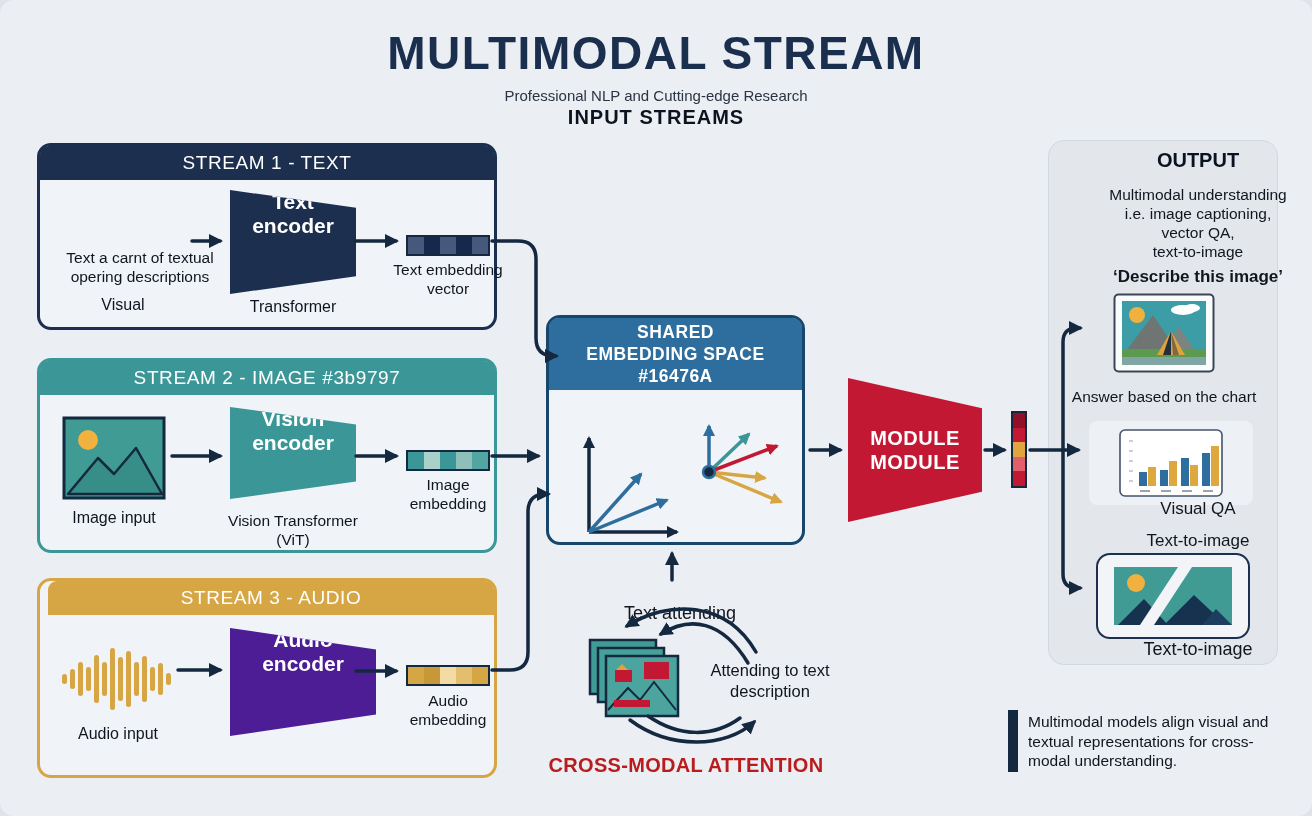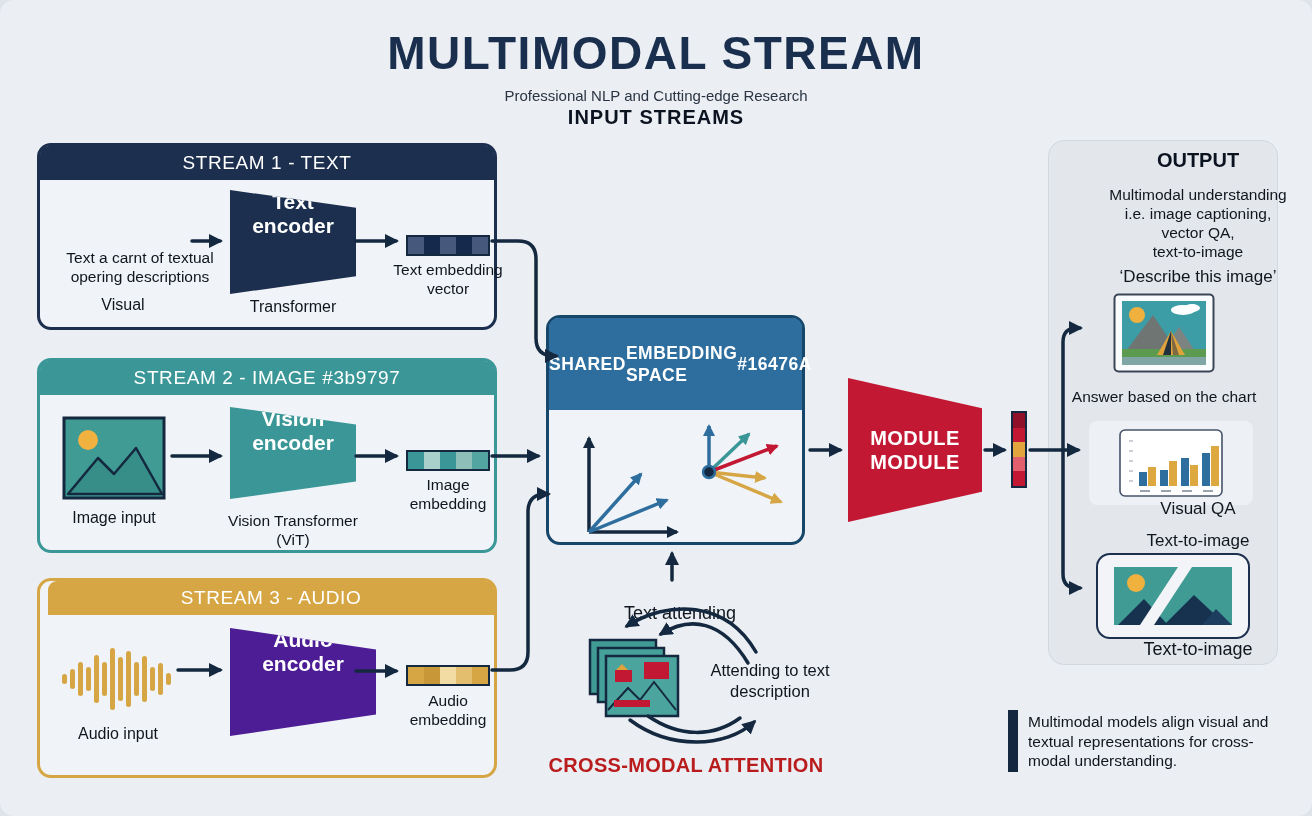--- a/index.html
+++ b/index.html
@@ -101,21 +101,21 @@
       <div style="background:#D7A644;"></div>
         <div style="background:#C89737;"></div>
         <div style="background:#F2DCA4;"></div>
         <div style="background:#E3BE6F;"></div>
         <div style="background:#D7A644;"></div>
     </div>
     <div class="abs ctr lbl" style="left:350px;top:110px;width:116px;">Audio embedding</div>
   </div>
 
   <div class="abs" style="left:546px;top:315px;width:259px;height:230px;border:3px solid #16476A;border-radius:14px;background:#F0F3F7;box-sizing:border-box;">
-    <div style="background:#2E6E9E;height:92px;border-radius:9px 9px 0 0;display:flex;flex-direction:row;align-items:center;justify-content:space-between;color:#fff;font-weight:700;font-size:17.5px;line-height:22px;letter-spacing:.5px;">
+    <div style="background:#2E6E9E;height:72px;border-radius:9px 9px 0 0;display:flex;flex-direction:column;align-items:center;justify-content:center;color:#fff;font-weight:700;font-size:17.5px;line-height:22px;letter-spacing:.5px;">
       <span>SHARED</span>
       <span>EMBEDDING SPACE</span>
       <span>#16476A</span>
     </div>
     <svg class="abs" style="left:12px;top:88px;" width="235" height="132" viewBox="0 0 235 132">
       <defs>
         <marker id="m-navy2" markerUnits="userSpaceOnUse" markerWidth="13" markerHeight="12" refX="10" refY="6" orient="auto">
             <path d="M0 0 L12 6 L0 12 Z" fill="#14293F"></path>
           </marker>
         <marker id="m-steel2" markerUnits="userSpaceOnUse" markerWidth="13" markerHeight="12" refX="10" refY="6" orient="auto">
@@ -158,21 +158,21 @@
   </div>
 
   <div class="abs panel" style="left:1048px;top:140px;width:230px;height:525px;">
     <div class="abs ctr" style="top:8px;width:100%;font-size:20px;font-weight:800;color:#0C1320;">OUTPUT</div>
     <div class="abs ctr" style="top:44px;width:100%;font-size:15.5px;line-height:19px;">
       <div>Multimodal understanding</div>
       <div>i.e. image captioning,</div>
       <div>vector QA,</div>
       <div>text-to-image</div>
     </div>
-    <div class="abs ctr" style="top:126px;width:100%;font-size:17px;font-weight:400;">‘Describe this image’</div>
+    <div class="abs ctr" style="top:126px;width:100%;font-size:17px;font-weight:700;">‘Describe this image’</div>
     <svg class="abs" style="left:64px;top:152px;" width="102" height="80" viewBox="0 0 102 80">
       <rect x="1.5" y="1.5" width="99" height="77" rx="4" fill="#FBFCFD" stroke="#3A4656" stroke-width="2"></rect>
       <rect x="9" y="8" width="84" height="64" fill="#3D9DA6"></rect>
       <circle cx="24" cy="22" r="8" fill="#F0B13F"></circle>
       <ellipse cx="70" cy="17" rx="12" ry="5" fill="#fff"></ellipse>
         <ellipse cx="79" cy="15" rx="8" ry="4" fill="#fff"></ellipse>
       <path d="M13 58 L40 22 L64 58 Z" fill="#6E7573"></path>
       <path d="M50 58 L66 34 L82 58 Z" fill="#7C8380"></path>
       <rect x="9" y="56" width="84" height="9" fill="#5C9B4F"></rect>
       <rect x="9" y="64" width="84" height="8" fill="#7FA6A4"></rect>

